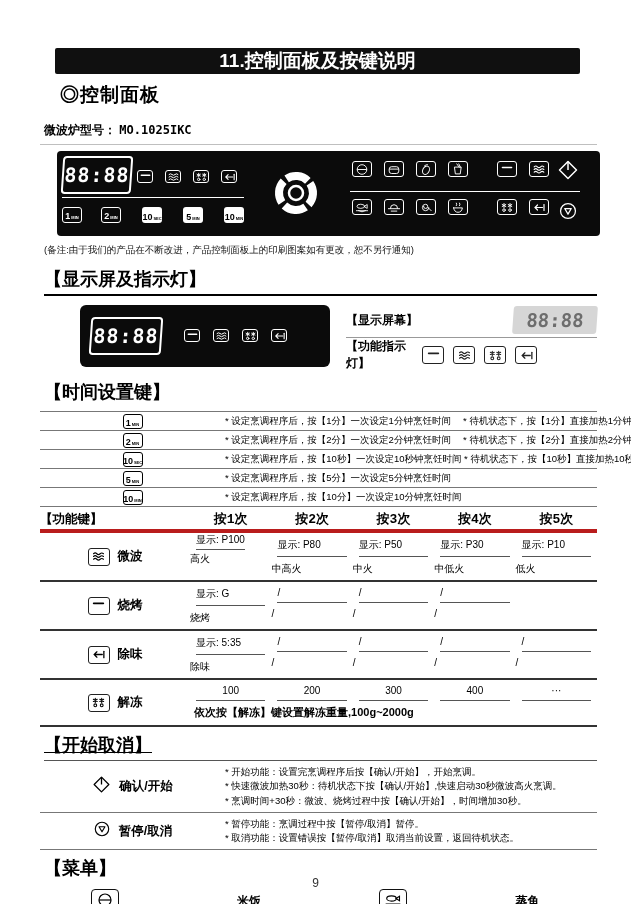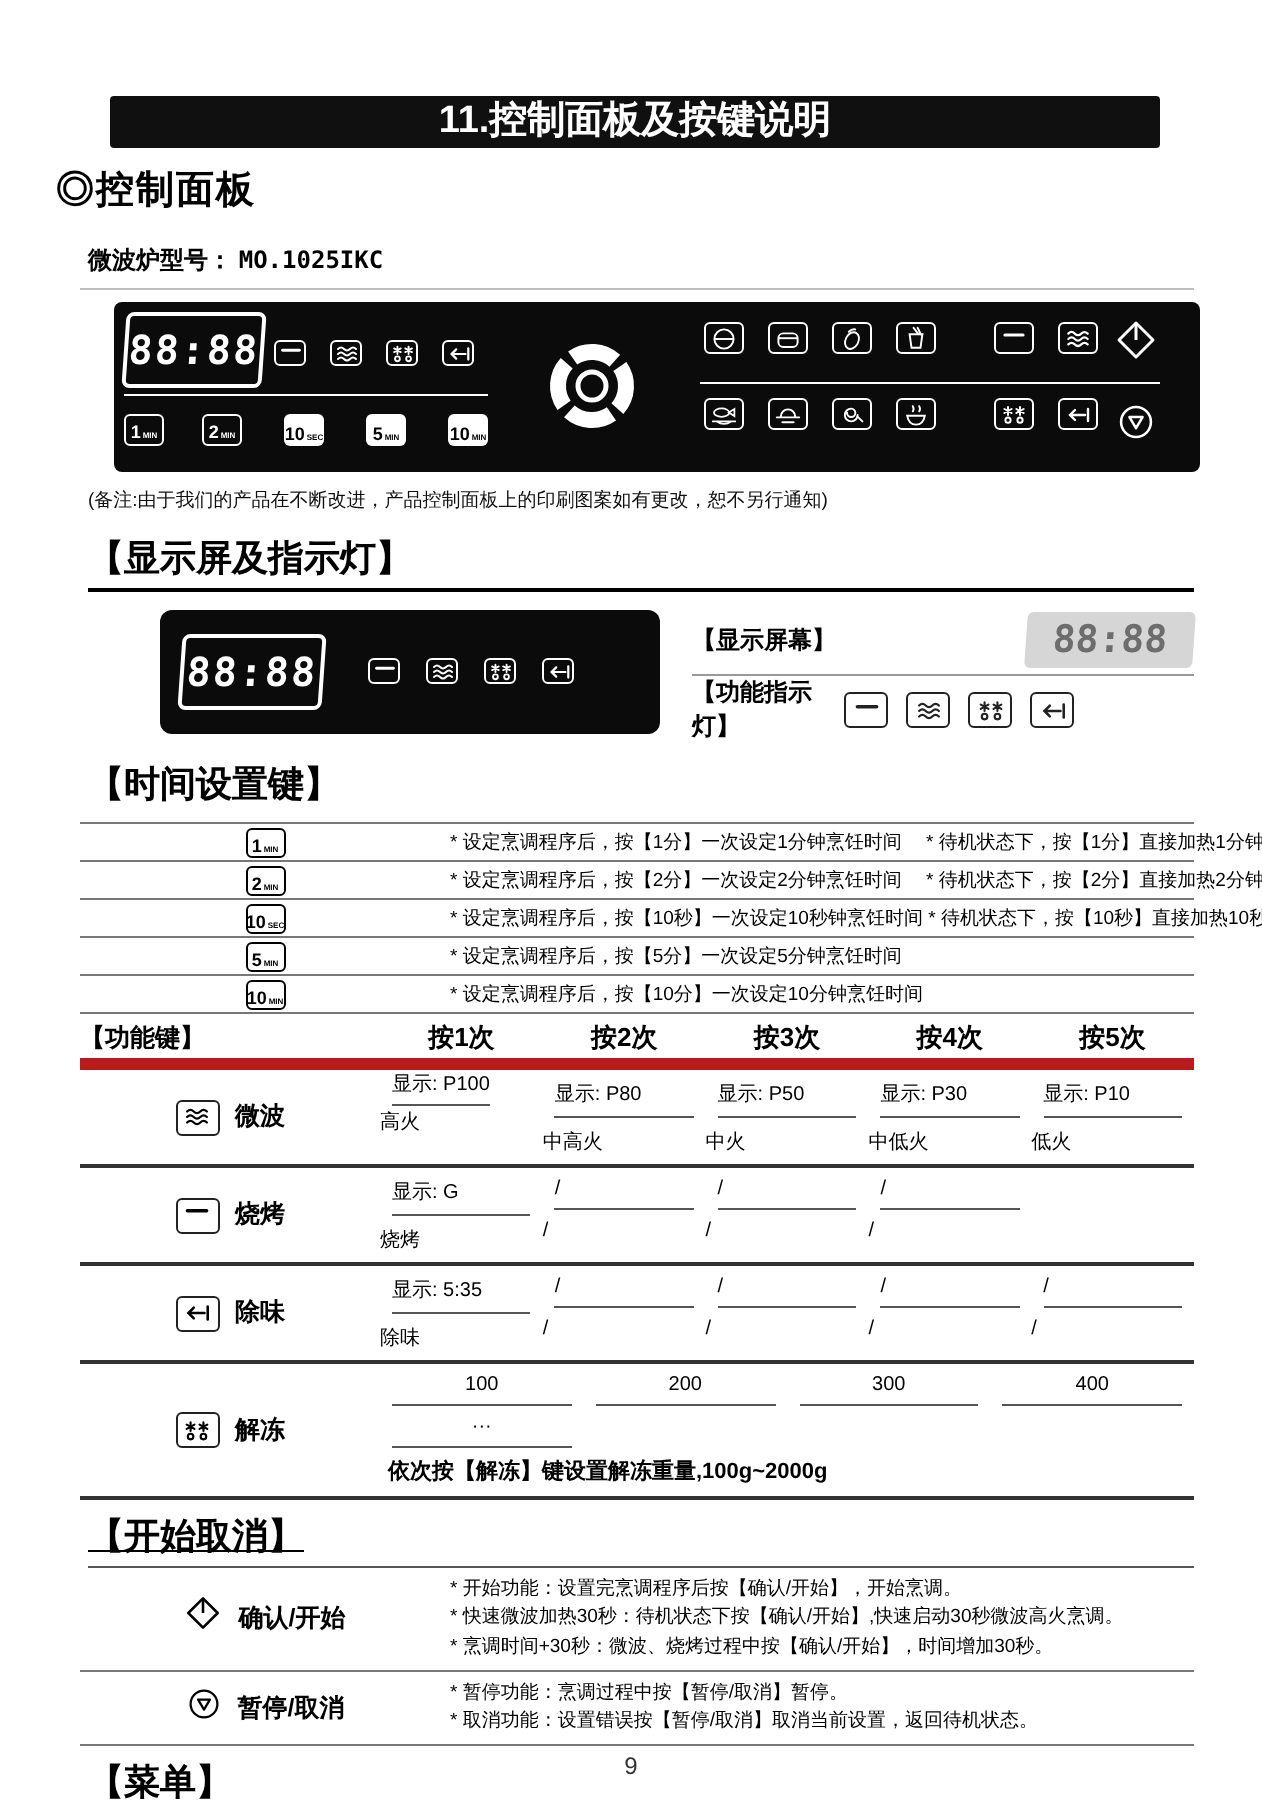--- a/index.html
+++ b/index.html
@@ -1,21 +1,21 @@
 <!DOCTYPE html>
 <html><head>
 <meta charset="utf-8">
 <style>
   html,body{margin:0;padding:0;background:#fff;}
   .page{width:631px;height:904px;background:#fff;color:#000;position:relative;
         font-family:"Liberation Sans",sans-serif;overflow:hidden;}
   
   .title-bar{margin:48px 51px 0 55px;height:26px;background:#101010;color:#fff;
              font-size:19px;font-weight:bold;text-align:center;line-height:26px;border-radius:2px;}
-  .sec-title{margin:8px 0 0 28px;font-size:19px;font-weight:bold;letter-spacing:1px;}
+  .sec-title{margin:8px 0 0 60px;font-size:19px;font-weight:bold;letter-spacing:1px;}
   .model-line{margin:14px 0 0 44px;font-size:12px;font-weight:bold;}
   .model-line .val{font-family:"DejaVu Sans Mono",monospace;font-weight:bold;}
   .hr-light{border:none;border-top:1px solid #bfbfbf;margin:5px 34px 0 40px;}
   
   .panel{margin:6px 31px 0 57px;height:85px;background:#0b0b0b;border-radius:4px;
          position:relative;color:#fff;}
   .pdisplay{position:absolute;left:5px;top:5px;width:66px;height:34px;border:2px solid #fff;
             border-radius:4px;display:flex;align-items:center;justify-content:center;
             font-family:"DejaVu Sans Mono",monospace;font-weight:bold;font-size:20px;
             letter-spacing:1px;transform:skewX(-4deg);}
@@ -57,31 +57,31 @@
   .tkrow:first-child{border-top:1px solid #777;}
   .tkbtn-cell{display:flex;justify-content:center;}
   .tkbtn{width:20px;height:15px;border:1.5px solid #000;border-radius:3px;display:flex;
          align-items:flex-end;justify-content:center;padding-bottom:1px;box-sizing:border-box;background:#fff;}
   .tkbtn .n{font-size:9px;font-weight:bold;line-height:8px;}
   .tkbtn .u{font-size:4px;font-weight:bold;line-height:5px;margin-left:1px;}
   .tkdesc{font-size:9.5px;white-space:nowrap;}
   
   .ftable{margin:2px 34px 0 40px;}
   .fhead{display:grid;grid-template-columns:150px repeat(5,1fr);align-items:center;height:20px;
-         border-bottom:6px solid #b91c1c;}
+         border-bottom:4px solid #b91c1c;font-family:Liberation Mono, monospace;}
   .fhead .c0{font-size:12.5px;font-weight:bold;}
   .fhead .cn{font-size:13px;font-weight:bold;text-align:center;}
   .frow{display:grid;grid-template-columns:150px repeat(5,1fr);border-bottom:2px solid #333;}
   .fkey{display:flex;align-items:center;justify-content:center;gap:8px;}
   .fkey .fname{font-size:12.5px;font-weight:bold;}
   .fcell{text-align:left;font-size:10px;}
   .fcell .ct{border-bottom:1.5px solid #555;margin:0 6px;padding:5px 0 4px;}
   .fcell .cb{padding:5px 0 4px;}
   .dfwrap{grid-column:2/7;}
-  .dfvals{display:grid;grid-template-columns:repeat(4,1fr);}
+  .dfvals{display:grid;grid-template-columns:repeat(5,1fr);}
   .dfvals span{text-align:center;font-size:10px;padding:5px 0 4px;border-bottom:1.5px solid #555;
                margin:0 6px;display:block;}
   .dfnote{font-size:11px;font-weight:bold;padding:4px 0 5px 4px;}
   
   .scrow{display:grid;grid-template-columns:185px 1fr;margin:0 34px 0 40px;
          border-bottom:1.5px solid #777;padding:4px 0;}
   .sckey{display:flex;align-items:center;justify-content:center;gap:8px;}
   .sckey .scname{font-size:12.5px;font-weight:bold;}
   .sclines div{font-size:9.5px;line-height:1.5;}
   

